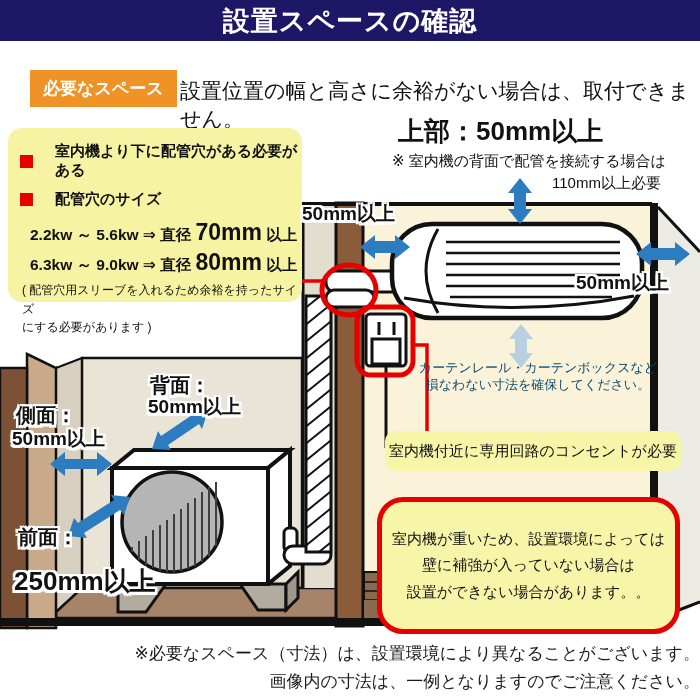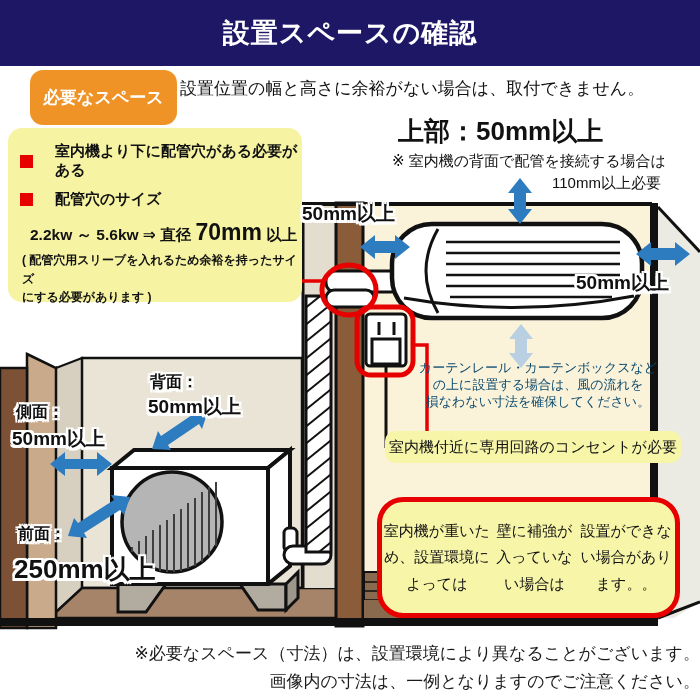--- a/index.html
+++ b/index.html
@@ -1,48 +1,48 @@
 <!DOCTYPE html>
 <html><head>
 <meta charset="utf-8">
 <style>
   html,body{margin:0;padding:0;background:#fff;}
   .stage{position:relative;width:700px;height:700px;background:#fff;overflow:hidden;
          font-family:"Liberation Sans","DejaVu Sans",sans-serif;color:#111;}
   .abs{position:absolute;}
   
-  .header{left:0;top:0;width:700px;height:66px;background:#1e1766;display:flex;align-items:center;justify-content:center;}
+  .header{left:0;top:0;width:700px;height:41px;background:#1e1766;display:flex;align-items:center;justify-content:center;}
   .header h1{margin:0;font-size:27px;font-weight:bold;color:#fff;letter-spacing:1px;}
   
   .badge{left:30px;top:70px;background:#ef9326;color:#fff;font-size:17px;font-weight:bold;
-         padding:16px 13px;border-radius:13px;}
-  .intro-text{left:180px;top:77px;font-size:17px;color:#111;}
+         padding:7px 13px;border-radius:0;}
+  .intro-text{left:180px;top:77px;font-size:21px;color:#111;}
   
   .pipe-box{left:8px;top:128px;width:294px;height:174px;background:#f6f3a2;border-radius:14px;
             box-sizing:border-box;padding:14px 4px 0 12px;}
   .pb-item{display:flex;align-items:center;gap:22px;font-size:15px;font-weight:bold;margin-bottom:10px;}
   .pb-sq{width:13px;height:13px;background:#e60000;flex:none;}
   .pb-size{font-size:15.5px;font-weight:bold;margin:2px 0 3px 10px;white-space:nowrap;}
   .pb-size .val{font-size:23px;font-weight:bold;}
-  .pb-paren{font-size:12px;font-weight:bold;margin:5px 0 0 2px;line-height:1.55;}
+  .pb-paren{font-size:12px;font-weight:normal;margin:5px 0 0 2px;line-height:1.55;}
   
   .topc-title{left:398px;top:114px;font-size:26px;font-weight:bold;white-space:nowrap;text-align:right;}
   .topc-n1{left:392px;top:152px;font-size:15px;white-space:nowrap;}
   .topc-n2{left:552px;top:174px;font-size:15px;white-space:nowrap;}
   
   .olabel{font-weight:bold;color:#111;white-space:nowrap;
     text-shadow:-2.5px -2.5px 0 #fff,2.5px -2.5px 0 #fff,-2.5px 2.5px 0 #fff,2.5px 2.5px 0 #fff,
                 0 -2.5px 0 #fff,0 2.5px 0 #fff,-2.5px 0 0 #fff,2.5px 0 0 #fff;}
-  .sz27{font-size:19px;} .sz26{font-size:26px;} .sz19{font-size:16px;}
+  .sz27{font-size:19px;} .sz26{font-size:26px;} .sz19{font-size:20px;}
   
   .curtain{left:408px;top:359px;width:260px;text-align:center;font-size:13px;line-height:1.32;color:#0c4a6e;}
-  .outlet-note{left:385px;top:431px;width:296px;height:32px;background:#f7f5a8;border-radius:10px;
+  .outlet-note{left:385px;top:431px;width:296px;height:40px;background:#f7f5a8;border-radius:10px;
                display:flex;align-items:center;justify-content:center;font-size:15px;white-space:nowrap;}
-  .weight-box{left:377px;top:497px;width:303px;height:121px;background:#f7f5a8;border:5px solid #e60000;
-              border-radius:26px;box-sizing:border-box;display:flex;flex-direction:row;
+  .weight-box{left:377px;top:497px;width:303px;height:137px;background:#f7f5a8;border:5px solid #e60000;
+              border-radius:26px;box-sizing:border-box;display:flex;flex-direction:column;
               align-items:center;justify-content:center;font-size:15px;line-height:1.75;text-align:center;}
   
   .footer{left:0;top:640px;width:700px;text-align:right;font-size:17px;line-height:1.65;color:#1a1a1a;}
 </style>
 </head>
 <body>
 
 <div class="stage">
 
   <div class="abs header">
@@ -179,42 +179,42 @@
   <div class="abs pipe-box">
     <div class="pb-item">
       <span class="pb-sq"></span>
       <span>室内機より下に配管穴がある必要がある</span>
     </div>
     <div class="pb-item">
       <span class="pb-sq"></span>
       <span>配管穴のサイズ</span>
     </div>
     <div class="pb-size"><span>2.2kw ～ 5.6kw ⇒ 直径 </span><span class="val">70mm</span><span> 以上</span></div>
+    <div class="pb-size"><span>6.3kw ～ 9.0kw ⇒ 直径 </span><span class="val">80mm</span><span> 以上</span></div>
     <div class="pb-paren">
       <div>( 配管穴用スリーブを入れるため余裕を持ったサイズ</div>
       <div>にする必要があります )</div>
     </div>
   </div>
 
   <div class="abs topc-title">上部：50mm以上</div>
   <div class="abs topc-n1">※ 室内機の背面で配管を接続する場合は</div>
   <div class="abs topc-n2">110mm以上必要</div>
 
   <div class="abs olabel sz27" style="left:302px;top:201px;">50mm以上</div>
   <div class="abs olabel sz27" style="left:576px;top:270px;">50mm以上</div>
   <div class="abs olabel sz19" style="left:150px;top:372px;">背面：</div>
   <div class="abs olabel sz27" style="left:148px;top:394px;">50mm以上</div>
   <div class="abs olabel sz19" style="left:16px;top:402px;">側面：</div>
   <div class="abs olabel sz27" style="left:12px;top:426px;">50mm以上</div>
   <div class="abs olabel sz19" style="left:18px;top:524px;">前面：</div>
-  <div class="abs olabel sz26" style="left:14px;top:552px;">250mm以上</div>
+  <div class="abs olabel sz26" style="left:14px;top:564px;">250mm以上</div>
 
   <div class="abs curtain">
     <div>カーテンレール・カーテンボックスなど</div>
-    <div>の上に設置する場合は、風の流れを</div>
     <div>損なわない寸法を確保してください。</div>
   </div>
 
   <div class="abs outlet-note">
     <span>室内機付近に専用回路のコンセントが必要</span>
   </div>
 
   <div class="abs weight-box">
     <div>室内機が重いため、設置環境によっては</div>
     <div>壁に補強が入っていない場合は</div>

